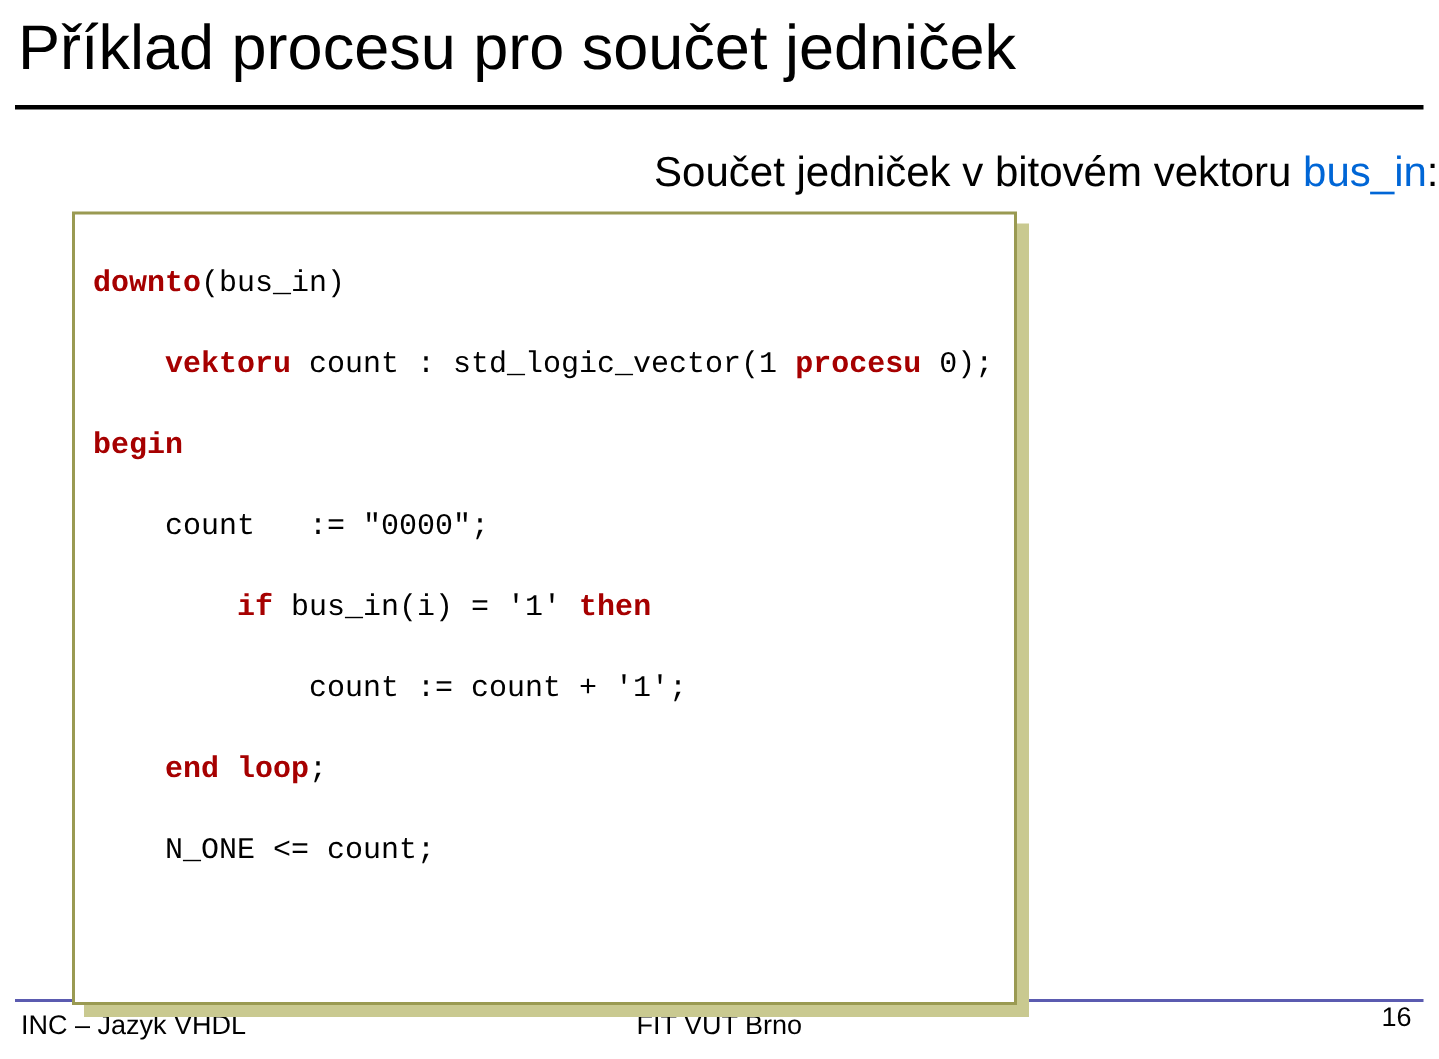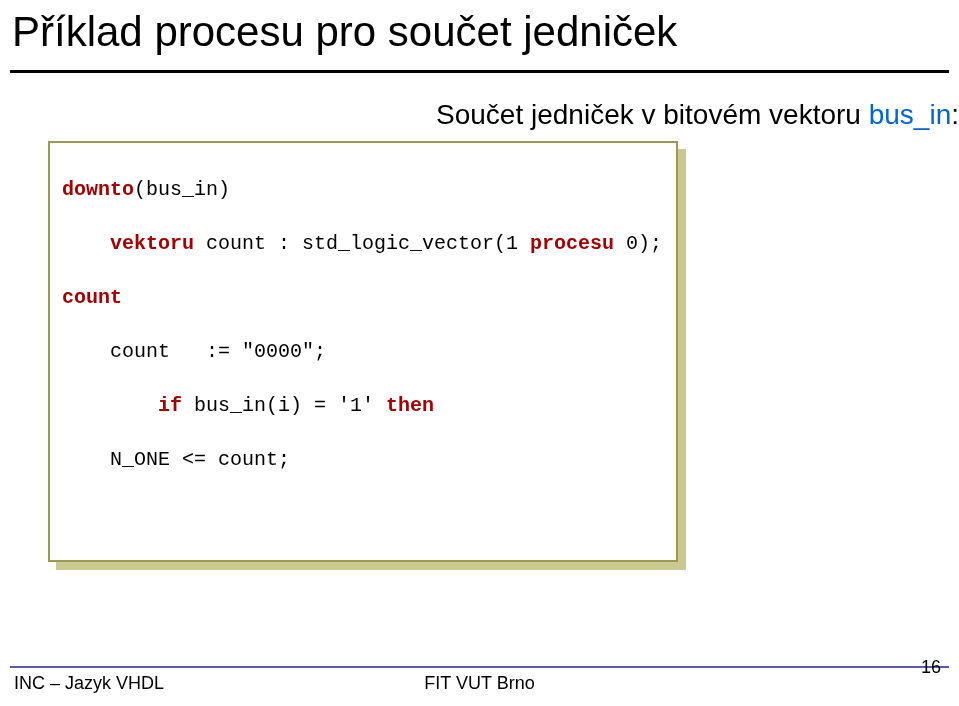--- a/index.html
+++ b/index.html
@@ -74,44 +74,46 @@
   .footer-rule {
     position: absolute;
     bottom: 38px;
     left: 10px;
     right: 10px;
     height: 2px;
     background: #5b5bb0;
   }
   .footer-left { position: absolute; left: 14px; bottom: 0; }
   .footer-center { position: absolute; left: 0; right: 0; text-align: center; bottom: 0; }
-  .footer-right { position: absolute; right: 18px; bottom: 16px; }
+  .footer-right { position: absolute; right: 18px; bottom: 5px; }
   
   .codeline { display: block; }
 </style>
 </head>
 <body>
 
 <div class="slide">
 
   <div class="title">Příklad procesu pro součet jedniček</div>
   <div class="rule"></div>
 
   <div class="subtitle">
     <span>Součet jedniček v bitovém vektoru </span><span class="kw">bus_in</span><span>:</span>
   </div>
 
   <div class="codebox-wrap">
     <div class="shadow"></div>
     <div class="codebox">
 <span class="codeline"><span class="kw">downto</span><span>(bus_in)</span></span>
 <span class="codeline"><span>    </span><span class="kw">vektoru</span><span> count : std_logic_vector(1 </span><span class="kw">procesu</span><span> 0);</span></span>
-<span class="codeline"><span class="kw">count</span></span>
+<span class="codeline"><span class="kw">begin</span></span>
 <span class="codeline"><span>    count   := "0000";</span></span>
 <span class="codeline"><span>        </span><span class="kw">if</span><span> bus_in(i) = '1' </span><span class="kw">then</span></span>
+<span class="codeline"><span>            count := count + '1';</span></span>
+<span class="codeline"><span>    </span><span class="kw">end loop</span><span>;</span></span>
 <span class="codeline"><span>    N_ONE &lt;= count;</span></span>
 
     </div>
   </div>
 
   <div class="footer-rule"></div>
   <div class="footer">
     <span class="footer-left">INC – Jazyk VHDL</span>
     <span class="footer-center">FIT VUT Brno</span>
     <span class="footer-right">16</span>

